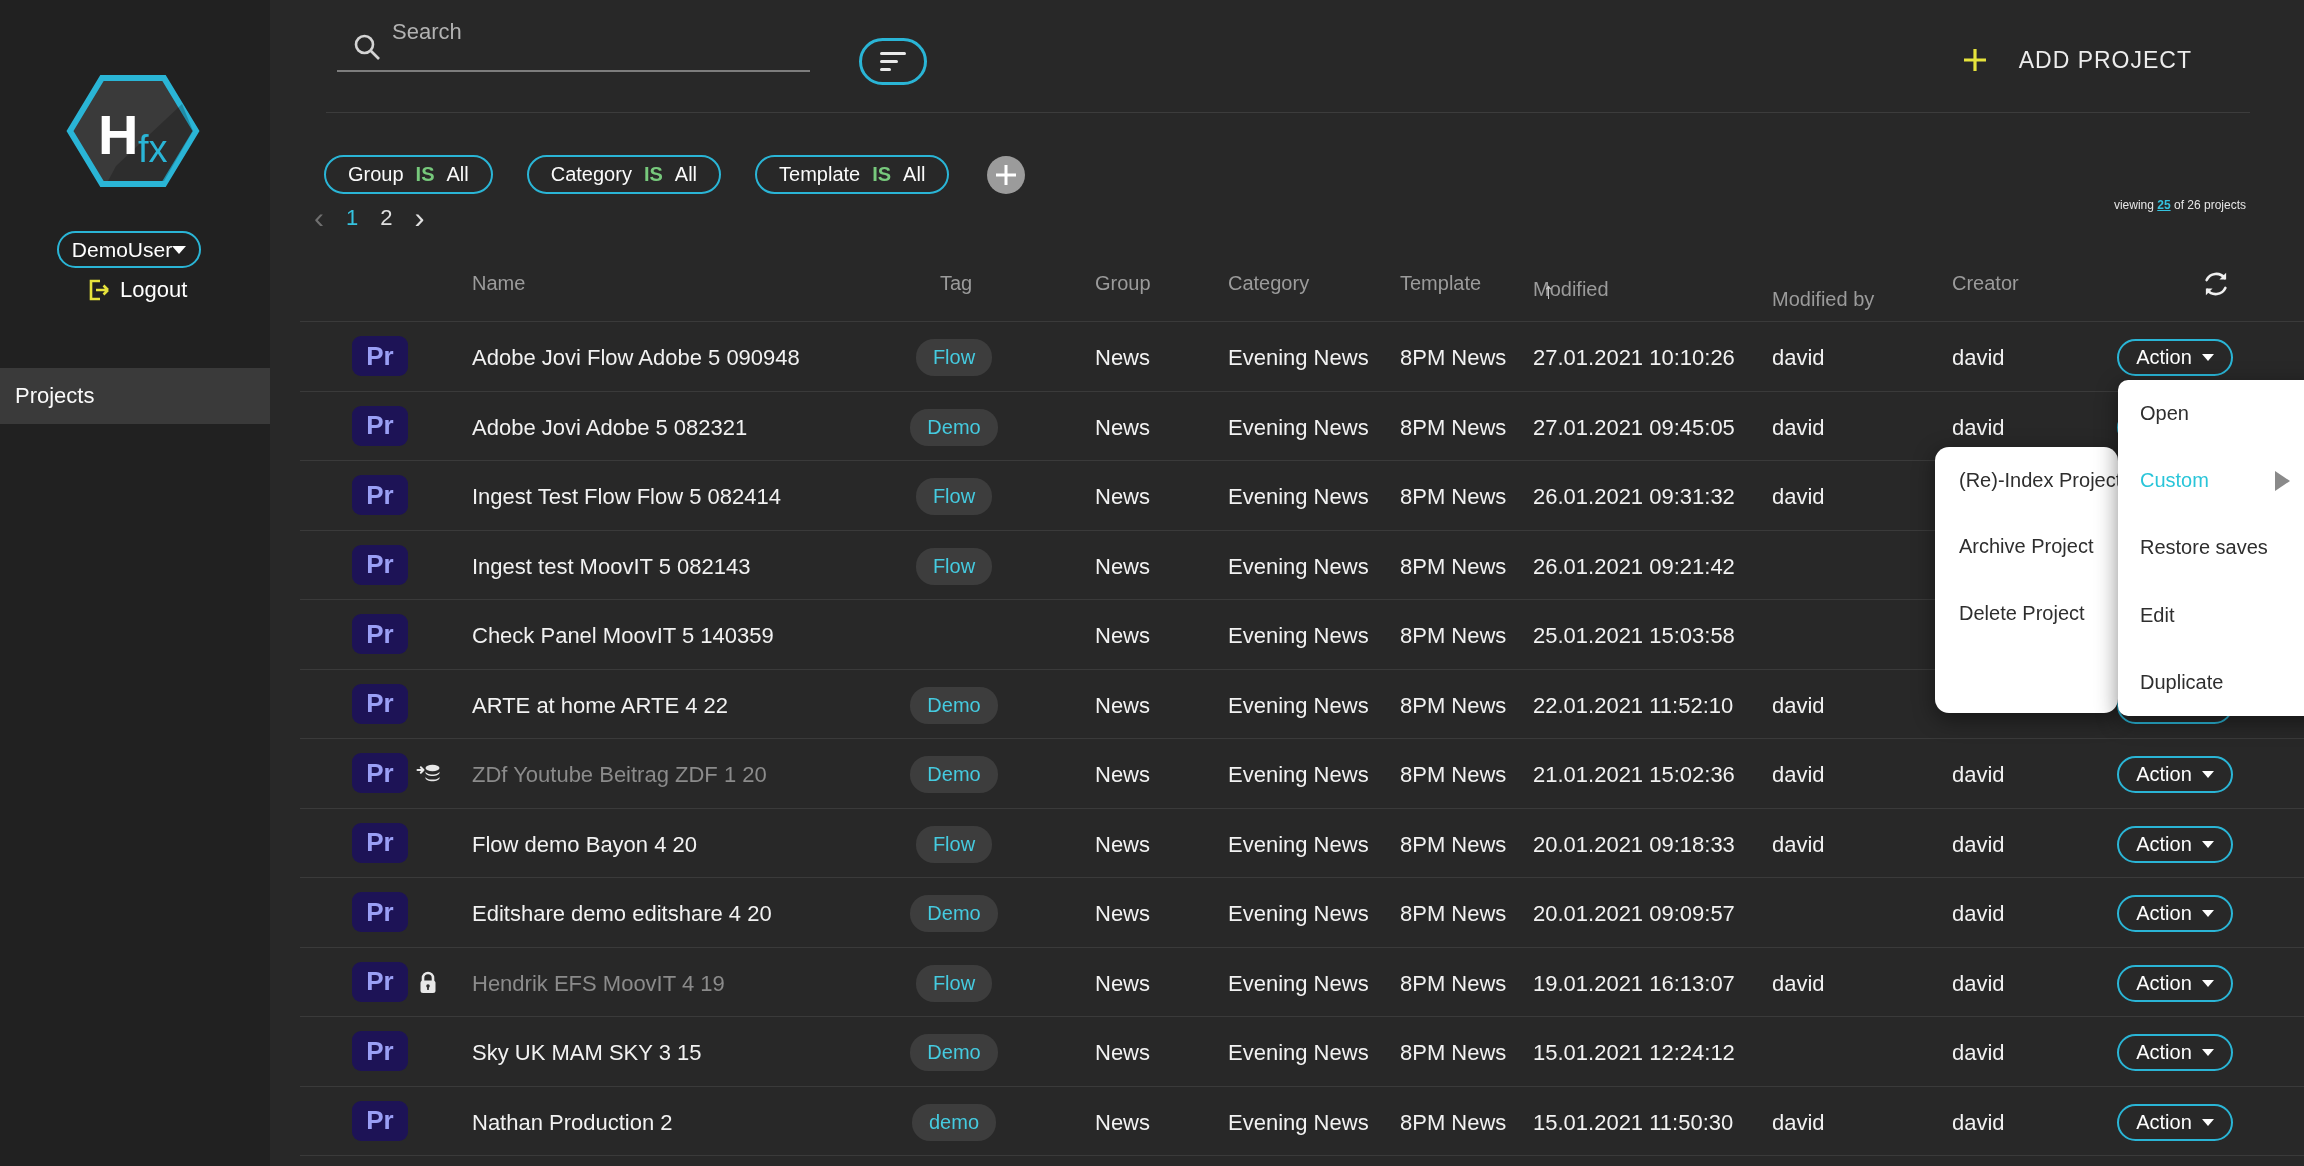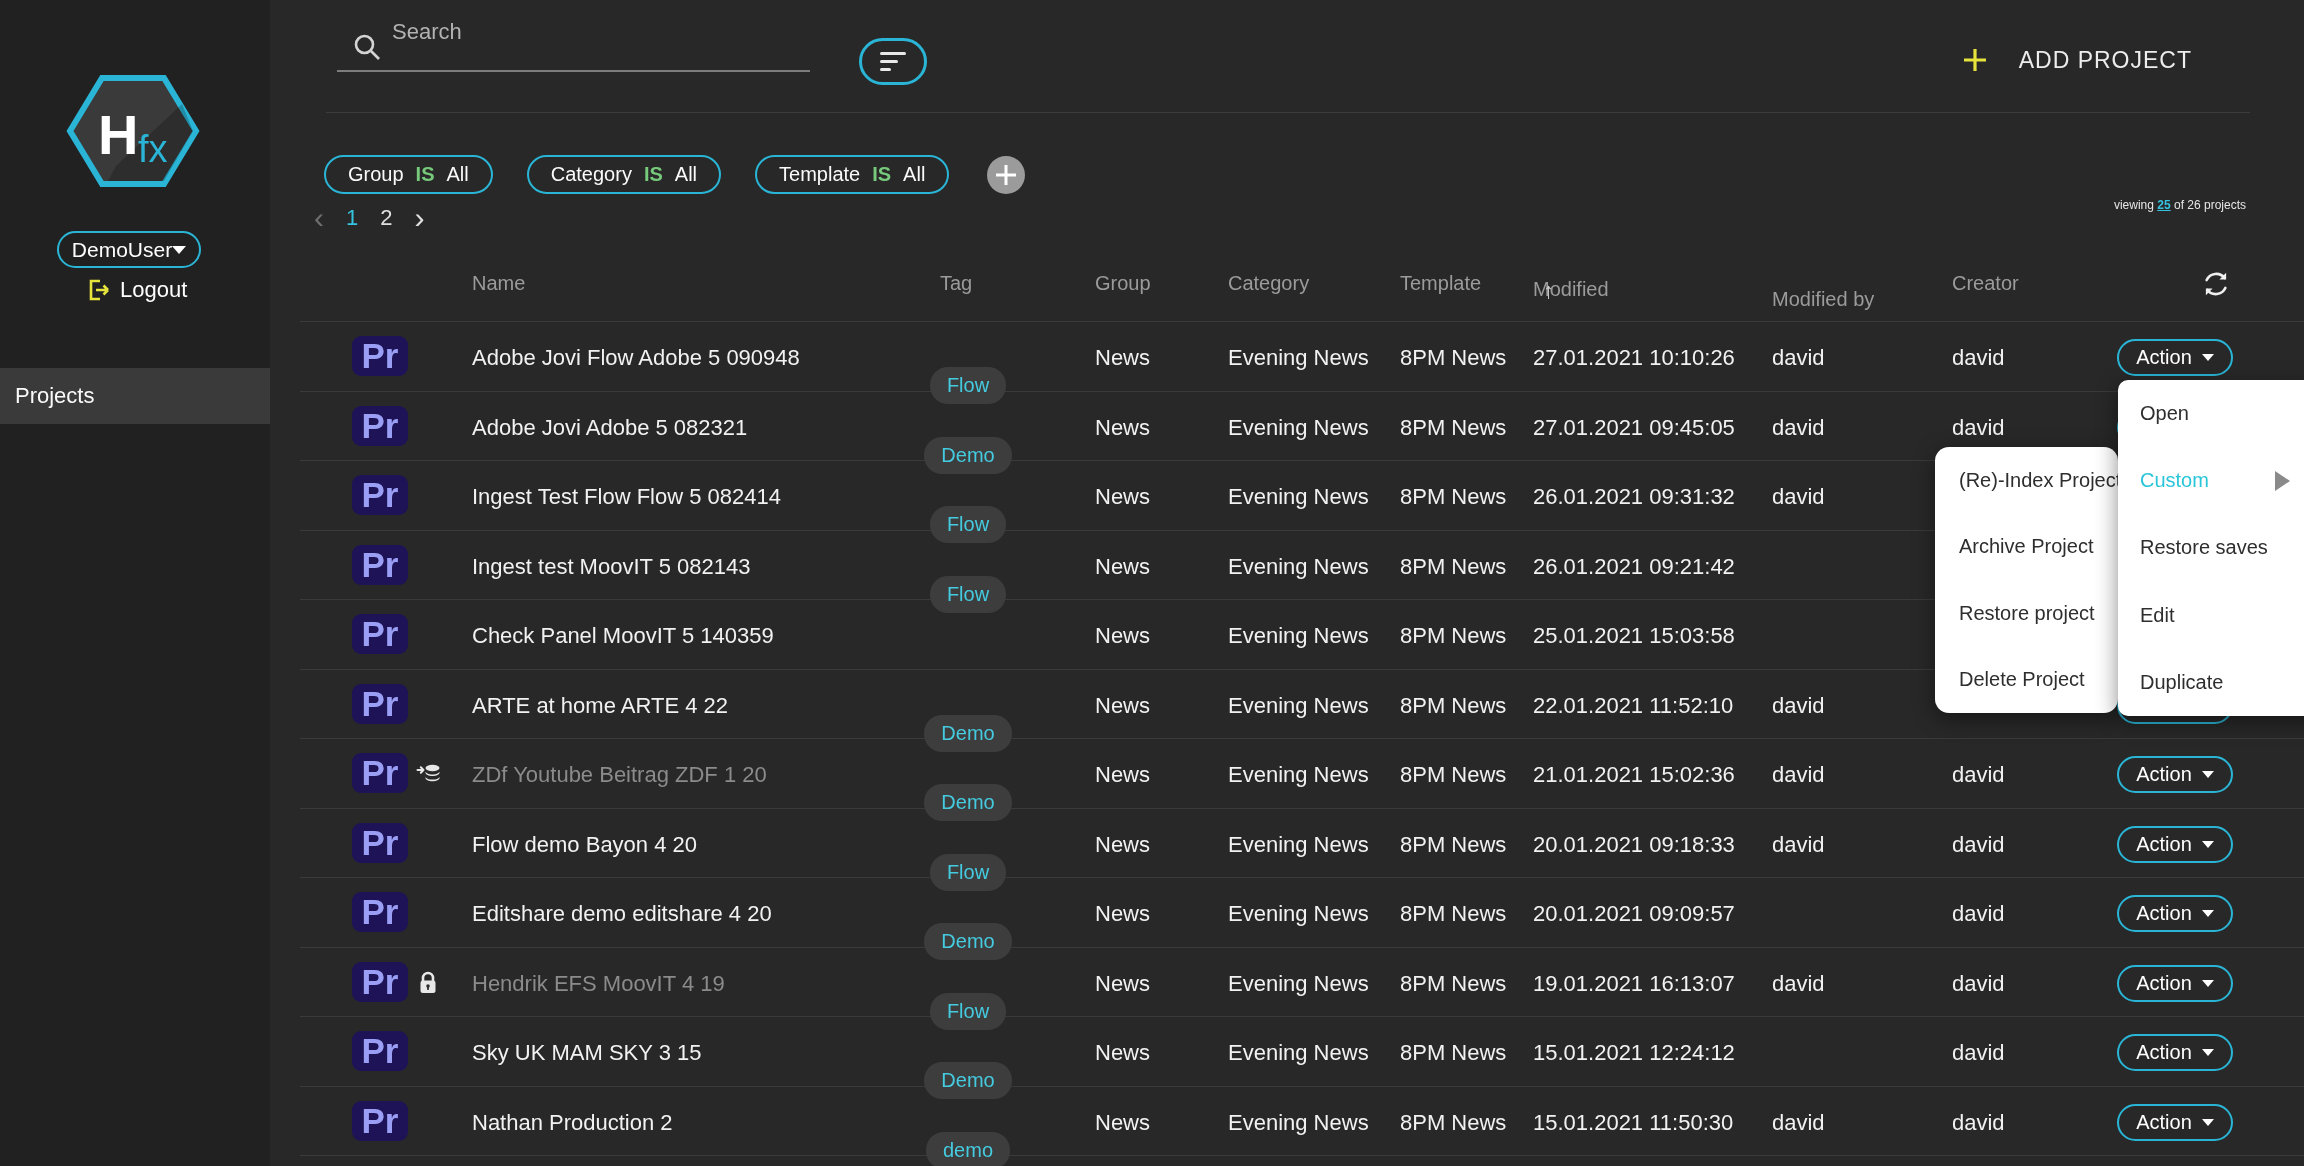--- a/index.html
+++ b/index.html
@@ -91,29 +91,29 @@
   .th-name{ left:172px; } .th-tag{ left:640px; } .th-group{ left:795px; }
   .th-category{ left:928px; } .th-template{ left:1100px; } .th-modified{ left:1233px; }
   .th-modby{ left:1472px;margin-top:16px; } .th-creator{ left:1652px; }
   .sort-arrow { color:#cfcfcf; margin-left:10px; font-size:22px; }
   .refresh-btn { position:absolute; left:1900px; top:-4px; background:none; border:none; cursor:pointer; }
   .tbody { position:absolute; left:300px; top:321px; width:2004px; border-top:1px solid #3a3a3a; }
   .row { position:relative; height:69.5px; border-bottom:1px solid #3a3a3a; }
   .row > * { position:absolute; }
   .pr-badge {
     left:52px; top:14px; width:56px; height:40px; border-radius:9px;
-    background:#1d1356; color:#9a9ff5; font-size:35px; font-weight:bold;
+    background:#1d1356; color:#9a9ff5; font-size:26px; font-weight:bold;
     display:flex; align-items:center; justify-content:center;
   }
   .status-ico { left:116px; top:22px; width:26px; height:26px; }
   .cell { top:23px; font-size:22px; color:#f2f2f2; white-space:nowrap; }
   .c-name{ left:172px; } .c-group{ left:795px; } .c-category{ left:928px; }
   .c-template{ left:1100px; } .c-modified{ left:1233px; } .c-modby{ left:1472px; } .c-creator{ left:1652px; }
   .row.dimmed .c-name { color:#8b8b8b; }
-  .tagwrap { left:607px; top:17px; width:122px; display:flex; justify-content:center;margin-top:28px; }
+  .tagwrap { left:593px; top:17px; width:122px; display:flex; justify-content:center; }
   .tag {
     background:#3d3d3d; color:#45cbe0; font-size:20px;
     padding:7px 17px; border-radius:18px; white-space:nowrap;
   }
   .action-btn {
     left:1817px; top:17px; width:116px; height:37px;
     border:2.5px solid #2ab5d6; border-radius:19px; background:transparent; cursor:pointer;
     display:flex; align-items:center; justify-content:center; gap:10px;
     color:#fff; font-size:20px; font-family:"Liberation Sans", sans-serif;
   }
@@ -487,21 +487,20 @@
     <button class="action-btn">
       <span>Action</span>
       <span class="caret-down"></span>
     </button>
   </div>
   </div>
 
 <div class="menu menu-sub">
   <div class="menu-item">(Re)-Index Project</div>
   <div class="menu-item">Archive Project</div>
-  <div class="menu-item">Restore project</div>
   <div class="menu-item">Delete Project</div>
 </div>
 
 <div class="menu menu-main">
   <div class="menu-item">Open</div>
   <div class="menu-item accent">
     <span>Custom</span>
     <span class="submenu-arrow"></span>
   </div>
   <div class="menu-item">Restore saves</div>

